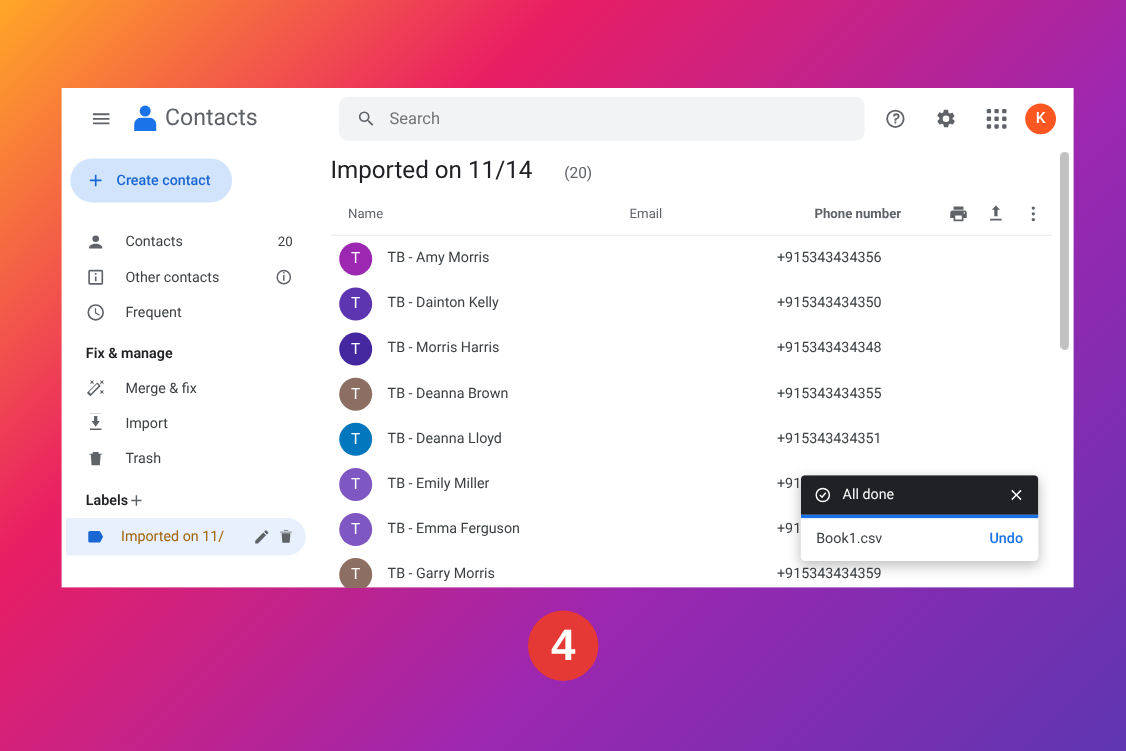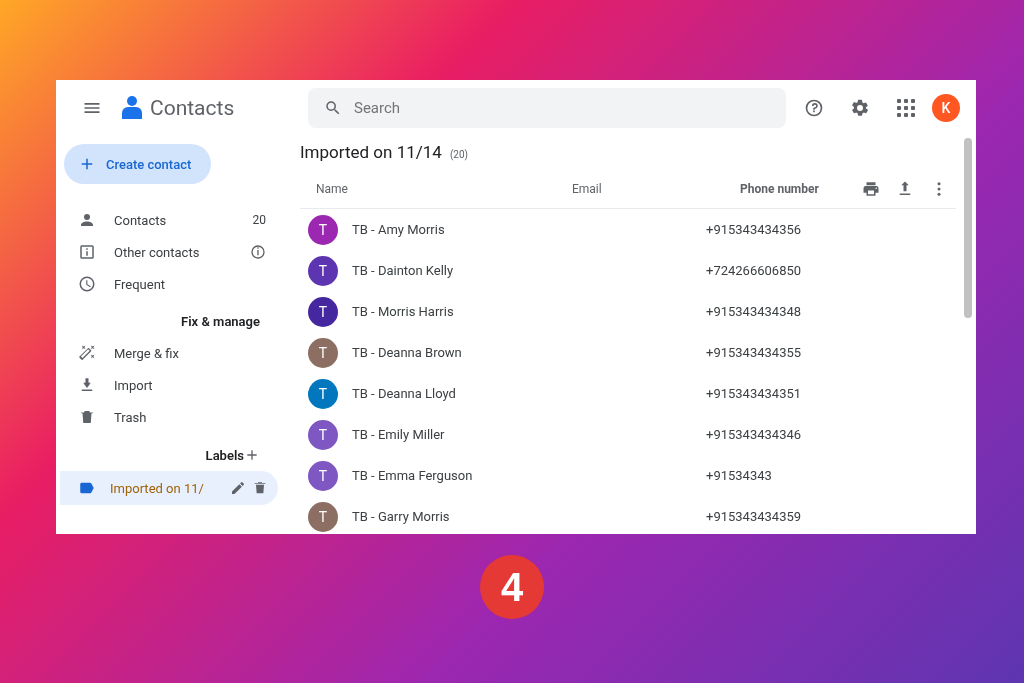--- a/index.html
+++ b/index.html
@@ -26,27 +26,27 @@
     .avatar { width: 28px; height: 28px; border-radius: 50%; background: #ff5722; color: #fff; display: flex; align-items: center; justify-content: center; font-size: 14px; font-weight: 500; }
     .apps-grid { display: grid; grid-template-columns: repeat(3, 4px); grid-template-rows: repeat(3, 4px); gap: 3px; }
     .apps-grid span { background: #5f6368; border-radius: 1px; }
     
     .app-body { display: flex; height: calc(100% - 56px); }
     .sidebar { width: 230px; padding: 8px 8px 8px 4px; overflow-y: auto; }
     .create-btn { display: inline-flex; align-items: center; gap: 10px; background: #d2e3fc; color: #1967d2; border-radius: 22px; padding: 11px 20px 11px 14px; font-size: 13px; font-weight: 500; margin-left: 4px; cursor: pointer; margin-bottom: 20px; }
     .nav-item { display: flex; align-items: center; height: 32px; padding: 0 12px 0 18px; font-size: 13px; color: #3c4043; border-radius: 0 16px 16px 0; cursor: pointer; gap: 18px; }
     .nav-item .count { margin-left: auto; font-size: 12px; }
     .nav-item .info-ic { margin-left: auto; }
-    .section-title { font-size: 13px; font-weight: 600; color: #202124; padding: 14px 18px 8px; display: flex; align-items: center; justify-content: flex-end; }
+    .section-title { font-size: 13px; font-weight: 600; color: #202124; padding: 14px 18px 8px; display: flex; align-items: center; justify-content: flex-start; }
     .label-item { display: flex; align-items: center; height: 34px; padding: 0 10px 0 18px; font-size: 13px; color: #a16207; background: #e8f0fe; border-radius: 0 17px 17px 0; gap: 14px; cursor: pointer; }
     .label-item .actions { margin-left: auto; display: flex; gap: 6px; color: #5f6368; }
     .main { flex: 1; padding: 6px 20px 0 14px; overflow-y: auto; position: relative; }
     .main-title { display: flex; align-items: baseline; gap: 8px; margin-bottom: 12px; }
-    .main-title h2 { font-size: 17px; font-weight: 400; color: #202124; }
-    .main-title .cnt { font-size: 10px; color: #5f6368; }
+    .main-title h2 { font-size: 22px; font-weight: 400; color: #202124; }
+    .main-title .cnt { font-size: 14px; color: #5f6368; margin-left: 21px; }
     .col-header { display: flex; align-items: center; font-size: 12px; color: #5f6368; padding: 6px 8px 10px; border-bottom: 1px solid #e8eaed; }
     .col-name { width: 230px; padding-left: 8px; }
     .col-email { width: 168px; margin-left: 34px; }
     .col-phone { flex: 1; font-weight: bold; }
     .col-actions { display: flex; gap: 16px; color: #5f6368; }
     .contact-row { display: flex; align-items: center; height: 41px; font-size: 13px; color: #3c4043; padding: 0 8px; cursor: pointer; }
     .avatar-sm { width: 30px; height: 30px; border-radius: 50%; display: flex; align-items: center; justify-content: center; color: #fff; font-size: 14px; margin-right: 14px; }
     .c-name { width: 186px; }
     .c-email { width: 168px; }
     .c-phone { flex: 1; }
@@ -234,21 +234,21 @@
           <div class="contact-row">
     <div class="avatar-sm" style="background:#9c27b0">T</div>
     <div class="c-name">TB - Amy Morris</div>
     <div class="c-email"></div>
     <div class="c-phone">+915343434356</div>
           </div>
           <div class="contact-row">
     <div class="avatar-sm" style="background:#5e35b1">T</div>
     <div class="c-name">TB - Dainton Kelly</div>
     <div class="c-email"></div>
-    <div class="c-phone">+724266606850</div>
+    <div class="c-phone">+915343434350</div>
           </div>
           <div class="contact-row">
     <div class="avatar-sm" style="background:#4527a0">T</div>
     <div class="c-name">TB - Morris Harris</div>
     <div class="c-email"></div>
     <div class="c-phone">+915343434348</div>
           </div>
           <div class="contact-row">
     <div class="avatar-sm" style="background:#8d6e63">T</div>
     <div class="c-name">TB - Deanna Brown</div>
@@ -279,17 +279,36 @@
     <div class="c-email"></div>
     <div class="c-phone">+915343434359</div>
           </div>
         </div>
     </div>
     <div class="scrollbar-track">
         <div class="scrollbar-thumb"></div>
       </div>
   </div>
 
+  <div class="toast">
+    <div class="toast-head">
+      <svg width="16" height="16" viewBox="0 0 24 24" fill="none" stroke="#fff" stroke-width="2">
+          <circle cx="12" cy="12" r="9"></circle>
+          <path d="M8 12l3 3 5-6"></path>
+        </svg>
+      <span>All done</span>
+      <span class="close">
+          <svg width="16" height="16" viewBox="0 0 24 24" fill="#fff">
+            <path d="M19 6.41L17.59 5 12 10.59 6.41 5 5 6.41 10.59 12 5 17.59 6.41 19 12 13.41 17.59 19 19 17.59 13.41 12z"></path>
+          </svg>
+        </span>
+    </div>
+    <div class="toast-bar"></div>
+    <div class="toast-body">
+      <span>Book1.csv</span>
+      <span class="undo">Undo</span>
+    </div>
+  </div>
 </div>
 
 <div class="step-badge">
   <span>4</span>
 </div>
 
 </body></html>

